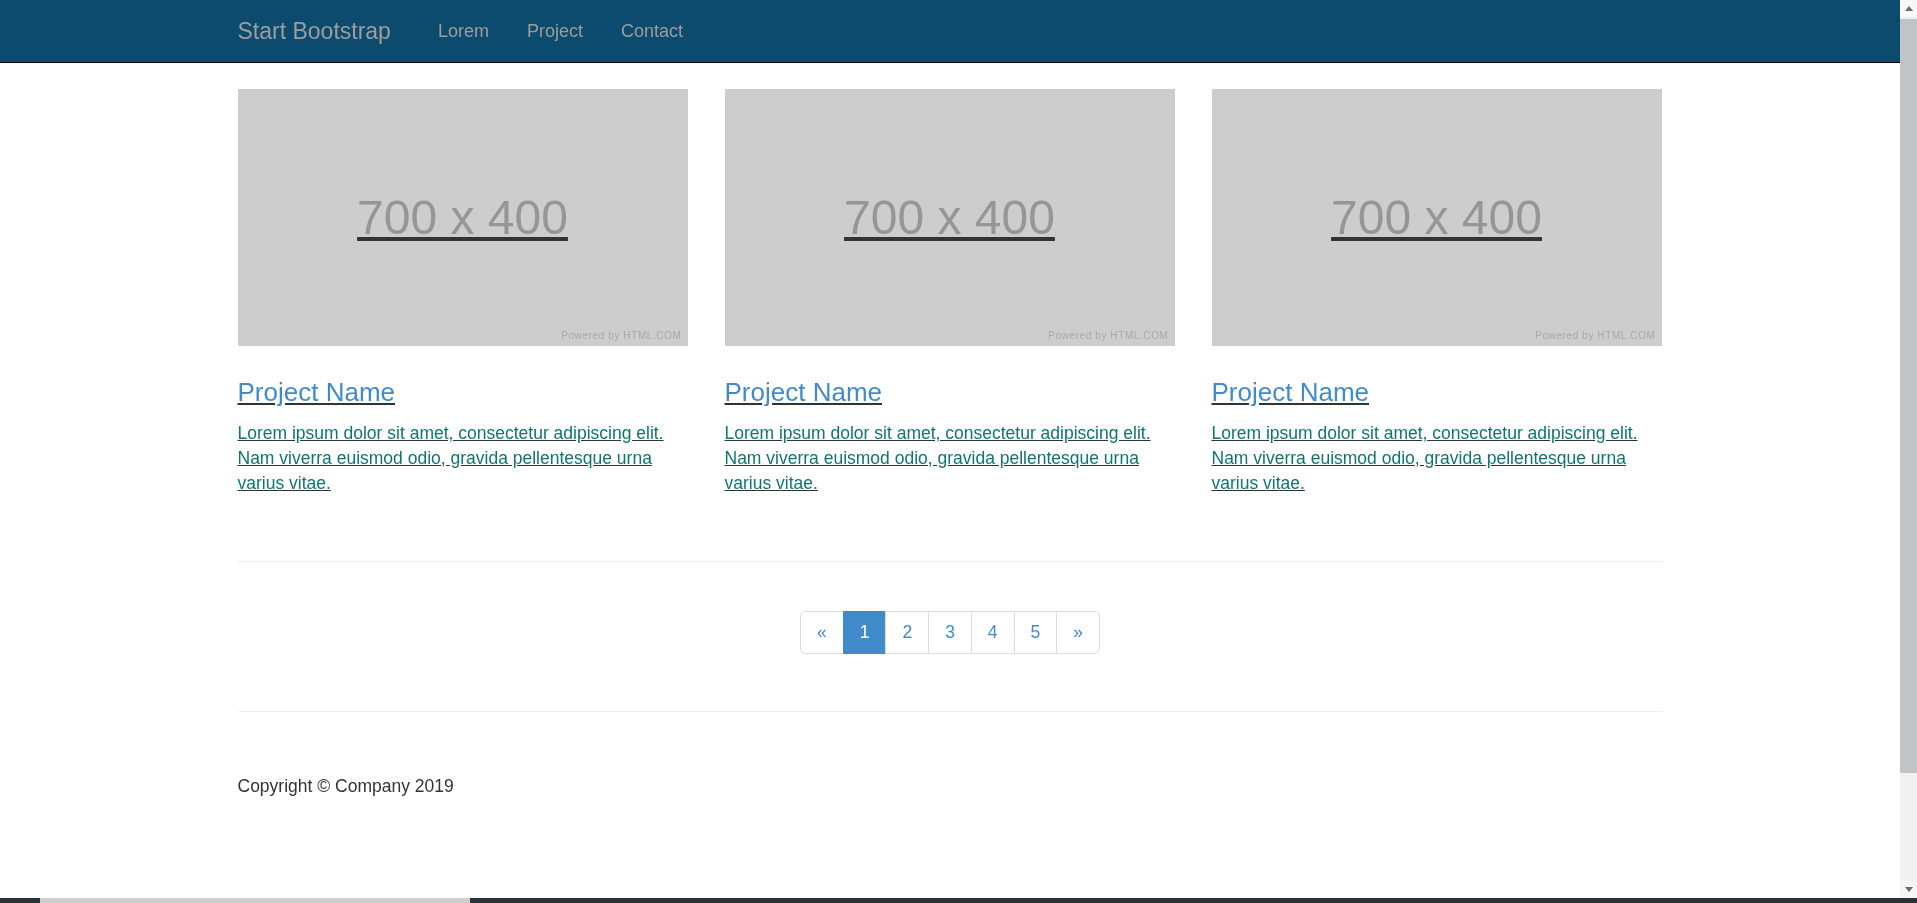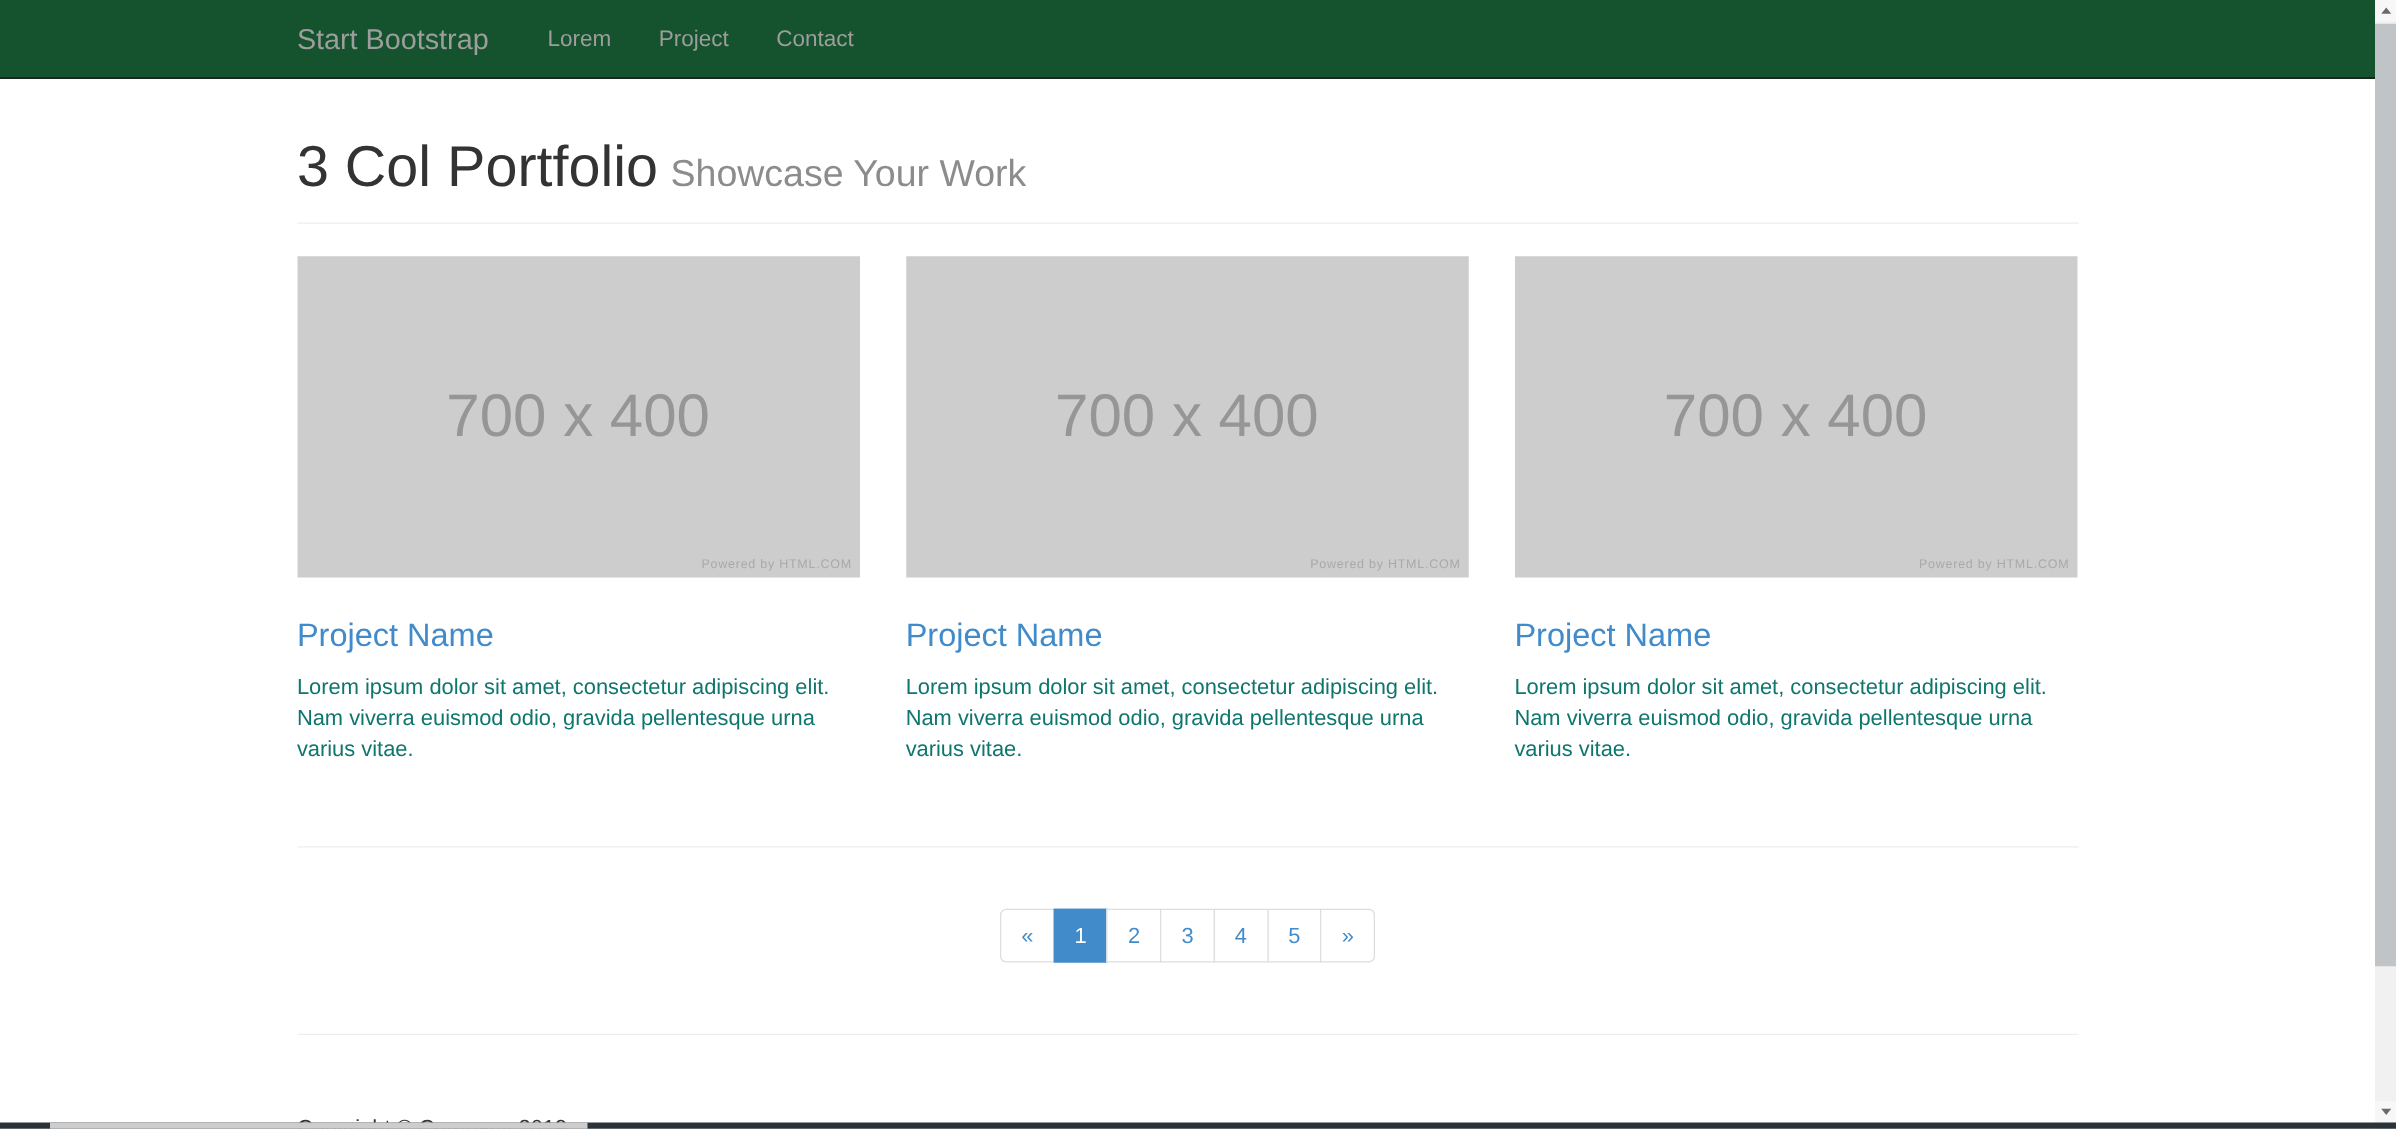--- a/index.html
+++ b/index.html
@@ -1,35 +1,35 @@
 <!DOCTYPE html>
 <html><head>
 <meta charset="utf-8">
 <style>
   * { margin:0; padding:0; box-sizing:border-box; }
   html,body { width:1917px; height:903px; overflow:hidden; background:#fff;
               font-family:"Liberation Sans", sans-serif; color:#333; }
   .viewport { position:relative; width:1900px; height:903px; overflow:hidden; }
 
   
-  .navbar { height:63px; background:#14532d; border-bottom:1px solid #080808; }
+  .navbar { height:63px; background:#0c4a6e; border-bottom:1px solid #080808; }
   .navbar-inner { width:1425px; margin:0 auto; height:62px; display:flex; align-items:center; }
   .brand { color:#9d9d9d; font-size:23px; text-decoration:none; margin-right:28px; }
   .nav-links { display:flex; height:100%; align-items:center; }
   .nav-link { color:#9d9d9d; font-size:18px; text-decoration:none; padding:0 19px; }
 
   
   .container { width:1425px; margin:0 auto; }
   .page-header { margin-top:45px; padding-bottom:13px; border-bottom:1px solid #eeeeee; }
   .page-header h1 { font-size:46px; font-weight:400; color:#333; line-height:50px; }
   .page-header .subtitle { font-size:30px; color:#8c8c8c; font-weight:400; margin-left:10px; }
 
   
   .row { display:flex; gap:37px; margin-top:26px; }
-  .col { width:450px; }
+  .col { width:450px;text-decoration:underline; }
   .ph-image { width:450px; height:257px; background:#cdcdcd; position:relative;
               display:flex; align-items:center; justify-content:center; }
   .ph-label { font-size:48px; color:#969696; }
   .ph-watermark { position:absolute; right:6px; bottom:5px; font-size:10px;
                   color:#a9a9a9; letter-spacing:0.6px; }
   .project-title { display:block; margin-top:30px; font-size:26px; font-weight:400;
                    color:#428bca; text-decoration:none; line-height:33px; }
   .project-desc { margin-top:12px; font-size:17.5px; line-height:25px; color:#0f766e; }
 
   hr { border:none; border-top:1px solid #eeeeee; }
@@ -79,23 +79,20 @@
       <div class="nav-links">
         <a class="nav-link" href="#">Lorem</a>
         <a class="nav-link" href="#">Project</a>
         <a class="nav-link" href="#">Contact</a>
       </div>
     </div>
   </nav>
 
   <div class="container">
 
-    <div class="page-header">
-      <h1><span>3 Col Portfolio</span><span class="subtitle">Showcase Your Work</span></h1>
-    </div>
 
     <div class="row">
 
       <div class="col">
         <div class="ph-image">
           <span class="ph-label">700 x 400</span>
           <span class="ph-watermark">Powered by HTML.COM</span>
         </div>
         <a class="project-title" href="#">Project Name</a>
         <p class="project-desc">Lorem ipsum dolor sit amet, consectetur adipiscing elit. Nam viverra euismod odio, gravida pellentesque urna varius vitae.</p>

